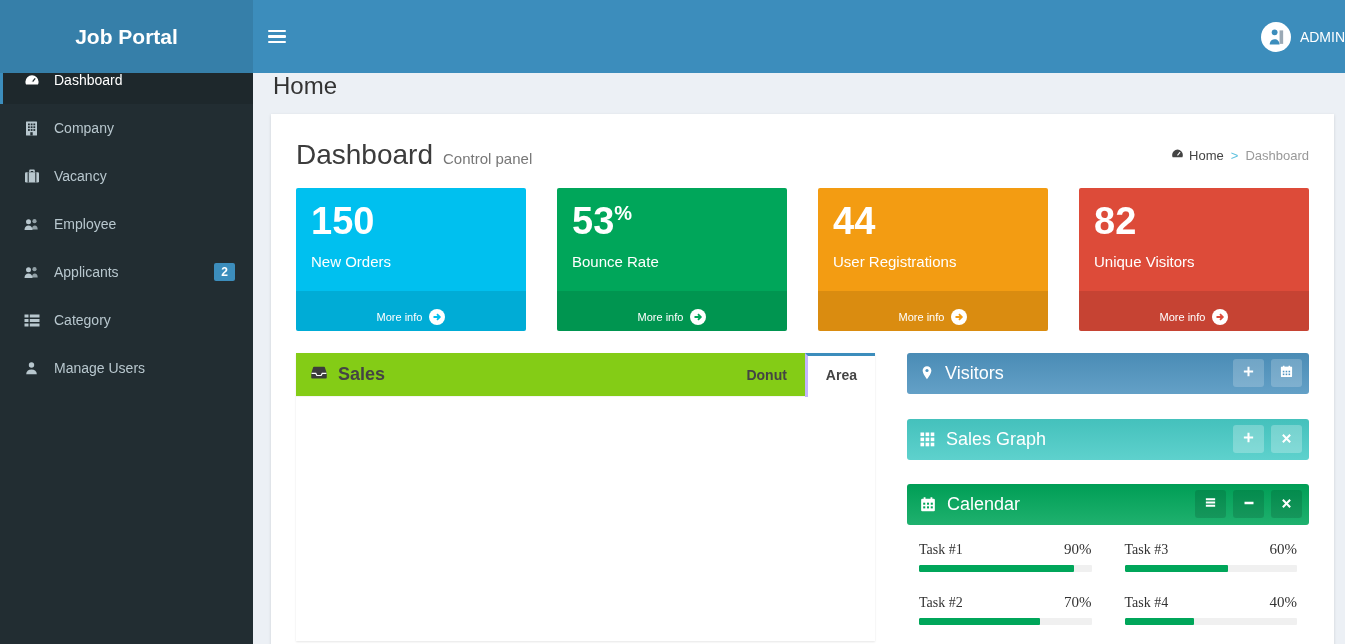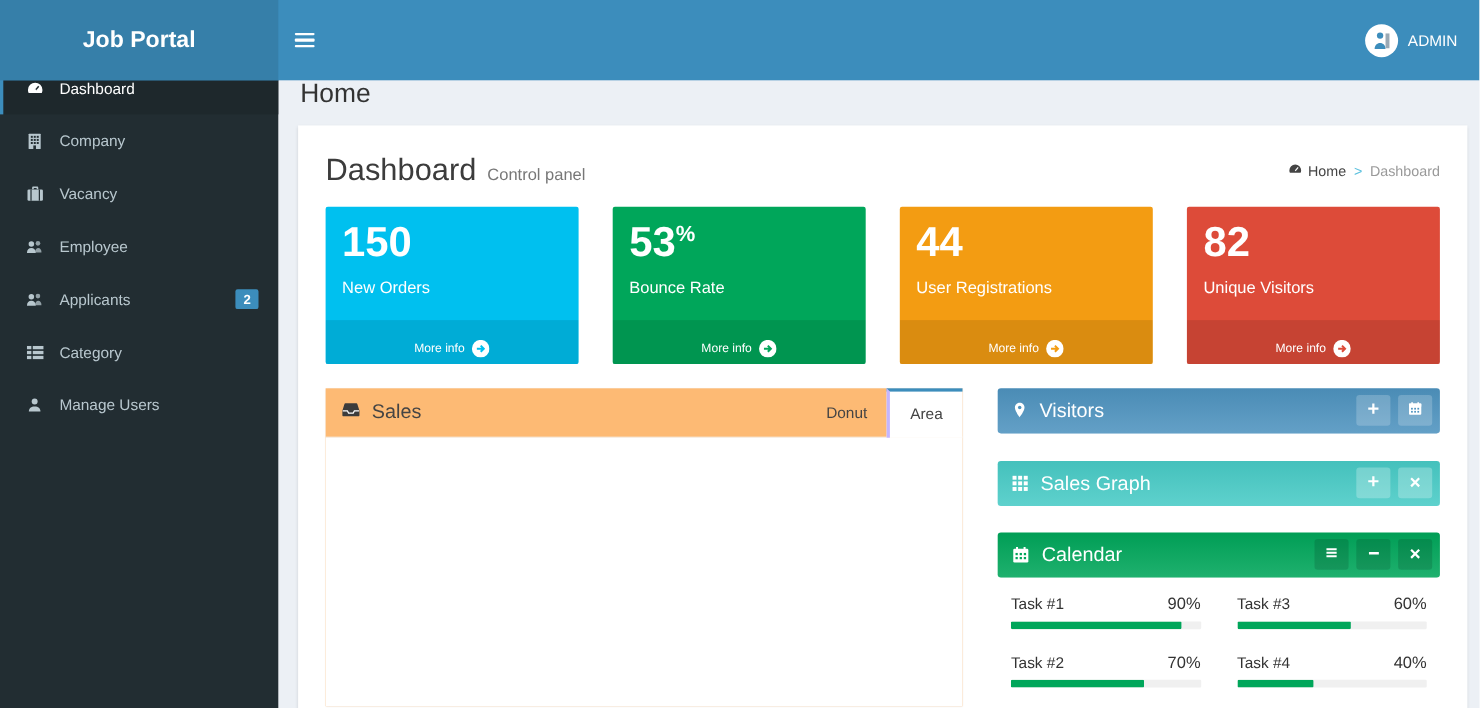--- a/index.html
+++ b/index.html
@@ -5,21 +5,21 @@
   * { margin:0; padding:0; box-sizing:border-box; }
   html,body { width:1345px; height:644px; overflow:hidden; }
   body { font-family:"Liberation Sans","DejaVu Sans",sans-serif; background:#ecf0f5; position:relative; }
 
   
   .navbar { position:absolute; top:0; left:0; right:0; height:73px; background:#3c8dbc; display:flex; align-items:stretch; z-index:10; }
   .brand { width:253px; background:#367fa9; color:#fff; font-size:21px; font-weight:bold; display:flex; align-items:center; justify-content:center; cursor:pointer; }
   .hamburger { width:48px; display:flex; align-items:center; justify-content:center; cursor:pointer; }
   .hamburger .bars { width:18px; }
   .hamburger .bar { height:2.5px; background:#fff; margin:3px 0; border-radius:1px; }
-  .nav-right { margin-left:auto; display:flex; align-items:center; gap:9px; padding-right:20px; cursor:pointer; }
+  .nav-right { margin-left:auto; display:flex; align-items:center; gap:9px; cursor:pointer; }
   .avatar { width:30px; height:30px; border-radius:50%; background:#fff; display:flex; align-items:center; justify-content:center; overflow:hidden; }
   .user-label { color:#fff; font-size:14px; }
 
   
   .sidebar { position:absolute; top:56px; left:0; bottom:0; width:253px; background:#222d32; }
   .side-item { height:48px; display:flex; align-items:center; gap:14px; padding-left:20px; padding-right:8px; color:#b8c7ce; font-size:14px; border-left:3px solid transparent; cursor:pointer; }
   .side-item.active { background:#1e282c; color:#fff; border-left-color:#3c8dbc; }
   .sicon { width:17px; display:flex; align-items:center; justify-content:center; flex:none; }
   .sicon svg { display:block; }
   .side-item svg .hole { fill:#222d32; }
@@ -49,21 +49,21 @@
   .sb-value { font-size:38px; font-weight:bold; line-height:1.15; }
   .sb-value sup { font-size:20px; font-weight:bold; }
   .sb-label { font-size:15px; margin-top:9px; }
   .sb-footer { display:flex; align-items:center; justify-content:center; gap:7px; background:rgba(0,0,0,0.1); padding:18px 0 6px; font-size:11px; color:#fff; cursor:pointer; }
   .arrow-icon svg { display:block; }
 
   
   .main-row { display:grid; grid-template-columns:1fr 402px; gap:32px; margin-top:22px; align-items:start; }
 
   
-  .sales-box { background:#fdba74; box-shadow:0 1px 2px rgba(0,0,0,0.1); }
+  .sales-box { background:#84cc16; box-shadow:0 1px 2px rgba(0,0,0,0.1);font-weight:bold; }
   .sales-header { display:flex; align-items:stretch; border-bottom:1px solid #f4f4f4; }
   .sales-title-wrap { display:flex; align-items:center; gap:10px; padding:11px 14px; color:#444; }
   .sales-title { font-size:18px; }
   .sales-tabs { margin-left:auto; display:flex; align-items:stretch; }
   .tab { padding:12px 18px 11px; font-size:14px; color:#444; cursor:pointer; display:flex; align-items:center; }
   .tab.active { border-top:3px solid #3c8dbc; border-left:3px solid #c4b5fd; background:#fff; margin-bottom:-1px; padding-top:9px; }
   .sales-body { height:244px; background:#fff; }
 
   
   .side-header { height:41px; border-radius:3px; display:flex; align-items:center; padding:0 7px 0 13px; color:#fff; position:relative; overflow:hidden; }
@@ -73,21 +73,21 @@
   .ph-tools { margin-left:auto; display:flex; gap:7px; position:relative; z-index:1; }
   .ptool { width:31px; height:28px; border:none; border-radius:3px; display:flex; align-items:center; justify-content:center; color:#fff; cursor:pointer; padding:0; }
   .hdr-visitors .ptool { background:rgba(255,255,255,0.2); }
   .hdr-sales-graph .ptool { background:rgba(255,255,255,0.25); }
   .hdr-calendar .ptool { background:rgba(0,0,0,0.13); }
   .hdr-visitors { margin-bottom:25px; }
   .hdr-sales-graph { margin-bottom:24px; }
   .hdr-calendar { margin-bottom:12px; }
 
   
-  .tasks { display:grid; grid-template-columns:1fr 1fr; column-gap:33px; row-gap:22px; padding:4px 12px 0; }
+  .tasks { display:grid; grid-template-columns:1fr 1fr; column-gap:33px; row-gap:22px; padding:4px 12px 0;font-family:Liberation Serif, serif; }
   .task-row { display:flex; justify-content:space-between; align-items:baseline; }
   .task-label { font-size:14px; color:#333; }
   .task-pct { font-size:15px; color:#333; }
   .task-track { height:7px; background:#f0f0f0; border-radius:1px; margin-top:7px; overflow:hidden; }
   .task-fill { height:100%; border-radius:1px; }
 </style>
 </head>
 <body>
 
 <header class="navbar">

